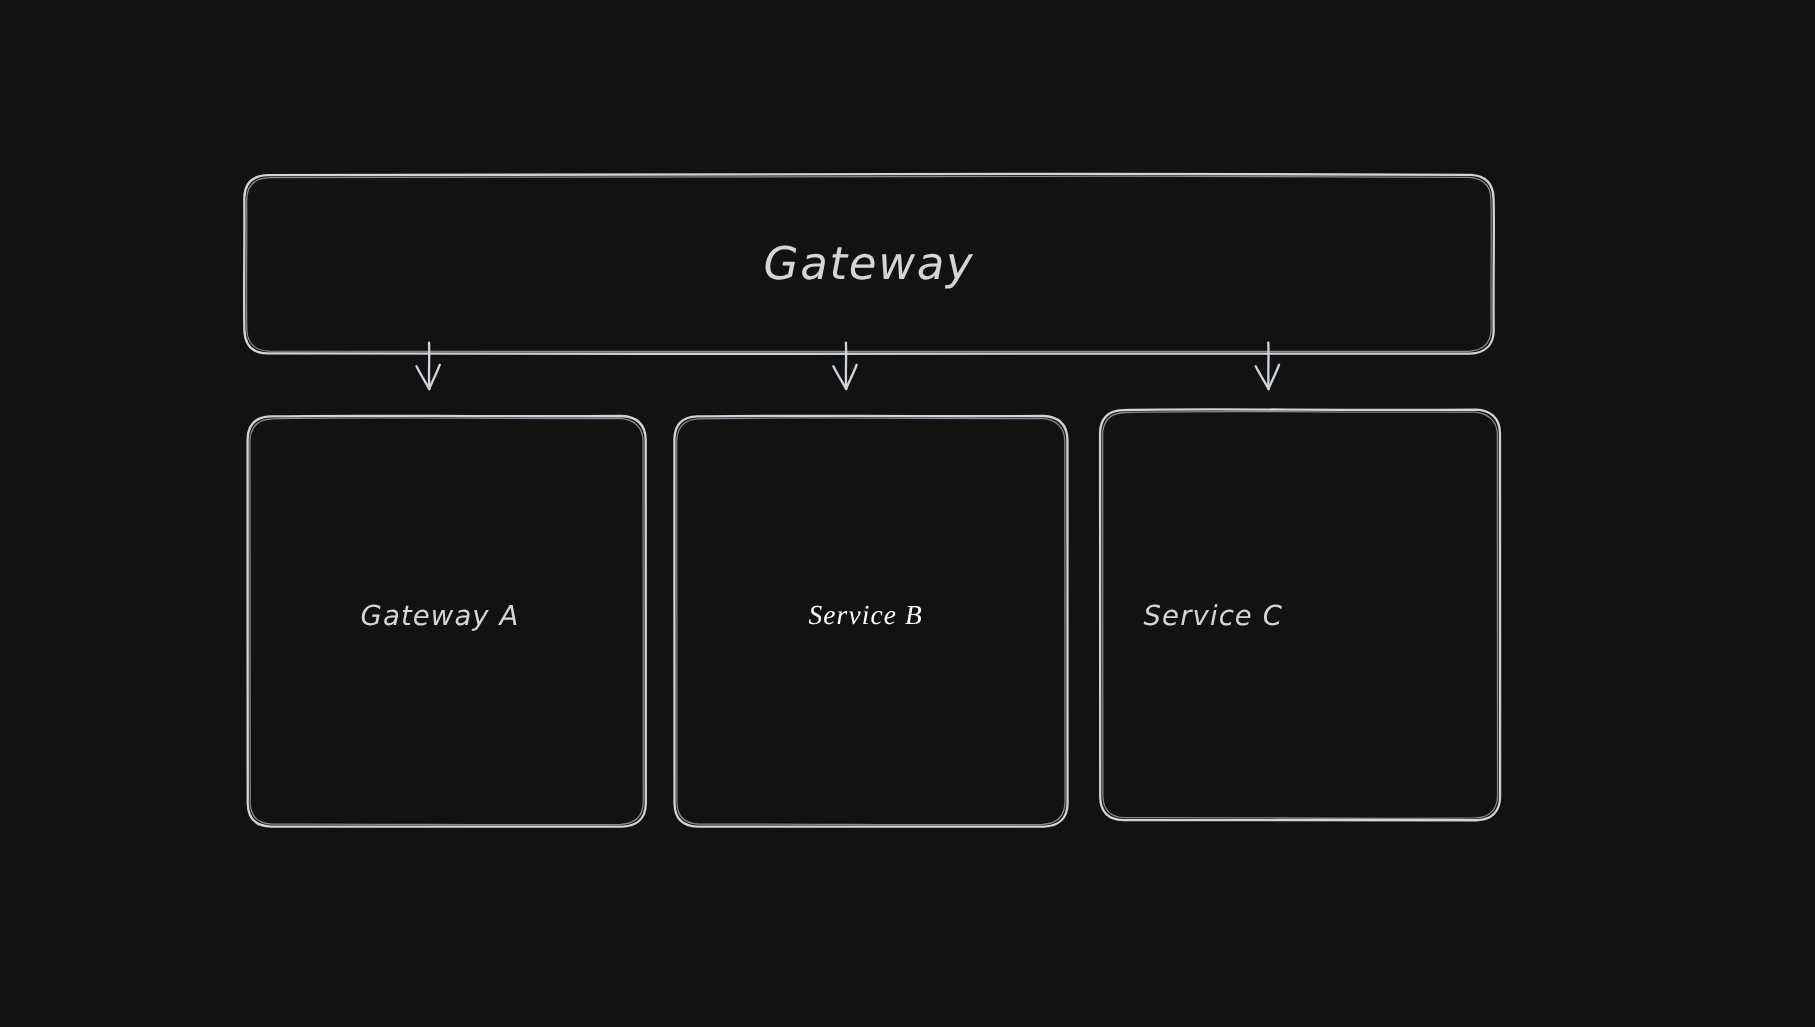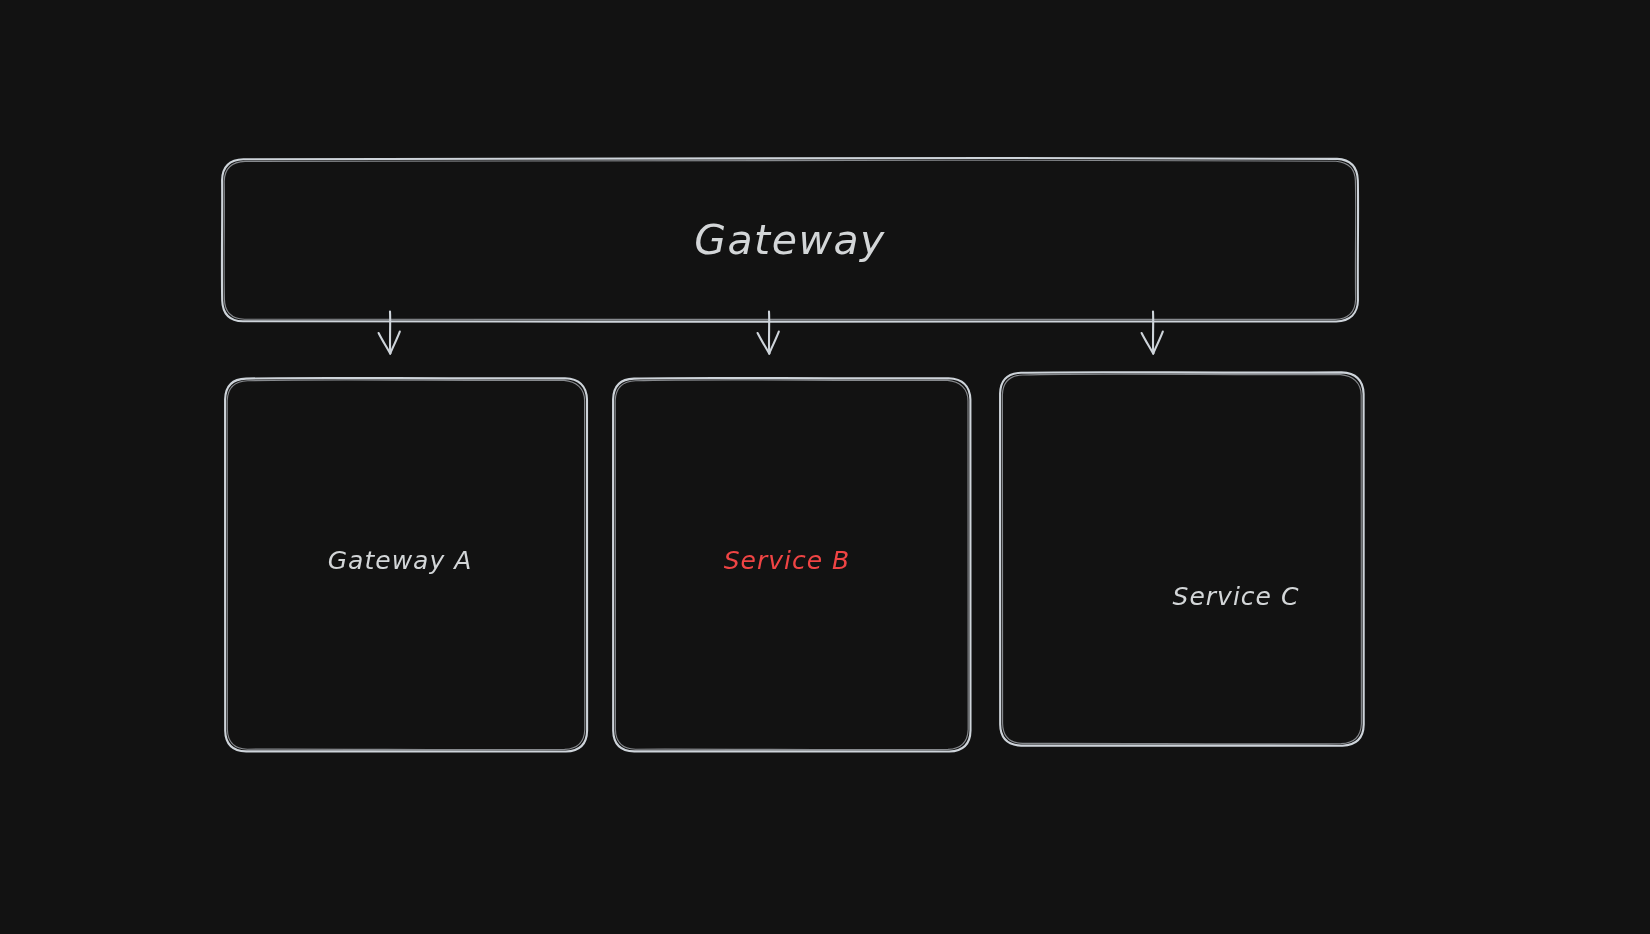--- a/index.html
+++ b/index.html
@@ -163,17 +163,17 @@
                C 1009.8,743.0 1002.8,736.0 1002.6,723.4
                C 1001.8,642 1003.0,496 1002.4,395.0
                C 1002.8,382.4 1009.8,375.4 1022.6,375.0 Z" fill="none" stroke="#ced4da" stroke-width="1.15" stroke-linecap="round" stroke-linejoin="round" opacity="0.62"></path>
     </g>
   </svg>
 
   <div class="node-label gateway-label" style="left: 790px; top: 240px; color: rgb(211, 214, 216);">Gateway</div>
 
   <div class="node-label service-label" style="left: 400px; top: 560px; color: rgb(211, 214, 216);">Gateway A</div>
 
-  <div class="node-label service-label" style="left: 787px; top: 560px; color: #ef4444;">Service B</div>
+  <div class="node-label service-label" style="left: 787px; top: 560px; color: #ffffff; font-family: Liberation Serif, serif;">Service B</div>
 
-  <div class="node-label service-label" style="left: 1236px; top: 560px; color: rgb(211, 214, 216); margin-top: 36px;">Service C</div>
+  <div class="node-label service-label" style="left: 1103px; top: 560px; color: rgb(211, 214, 216);">Service C</div>
 
 </div>
 
 </body></html>

